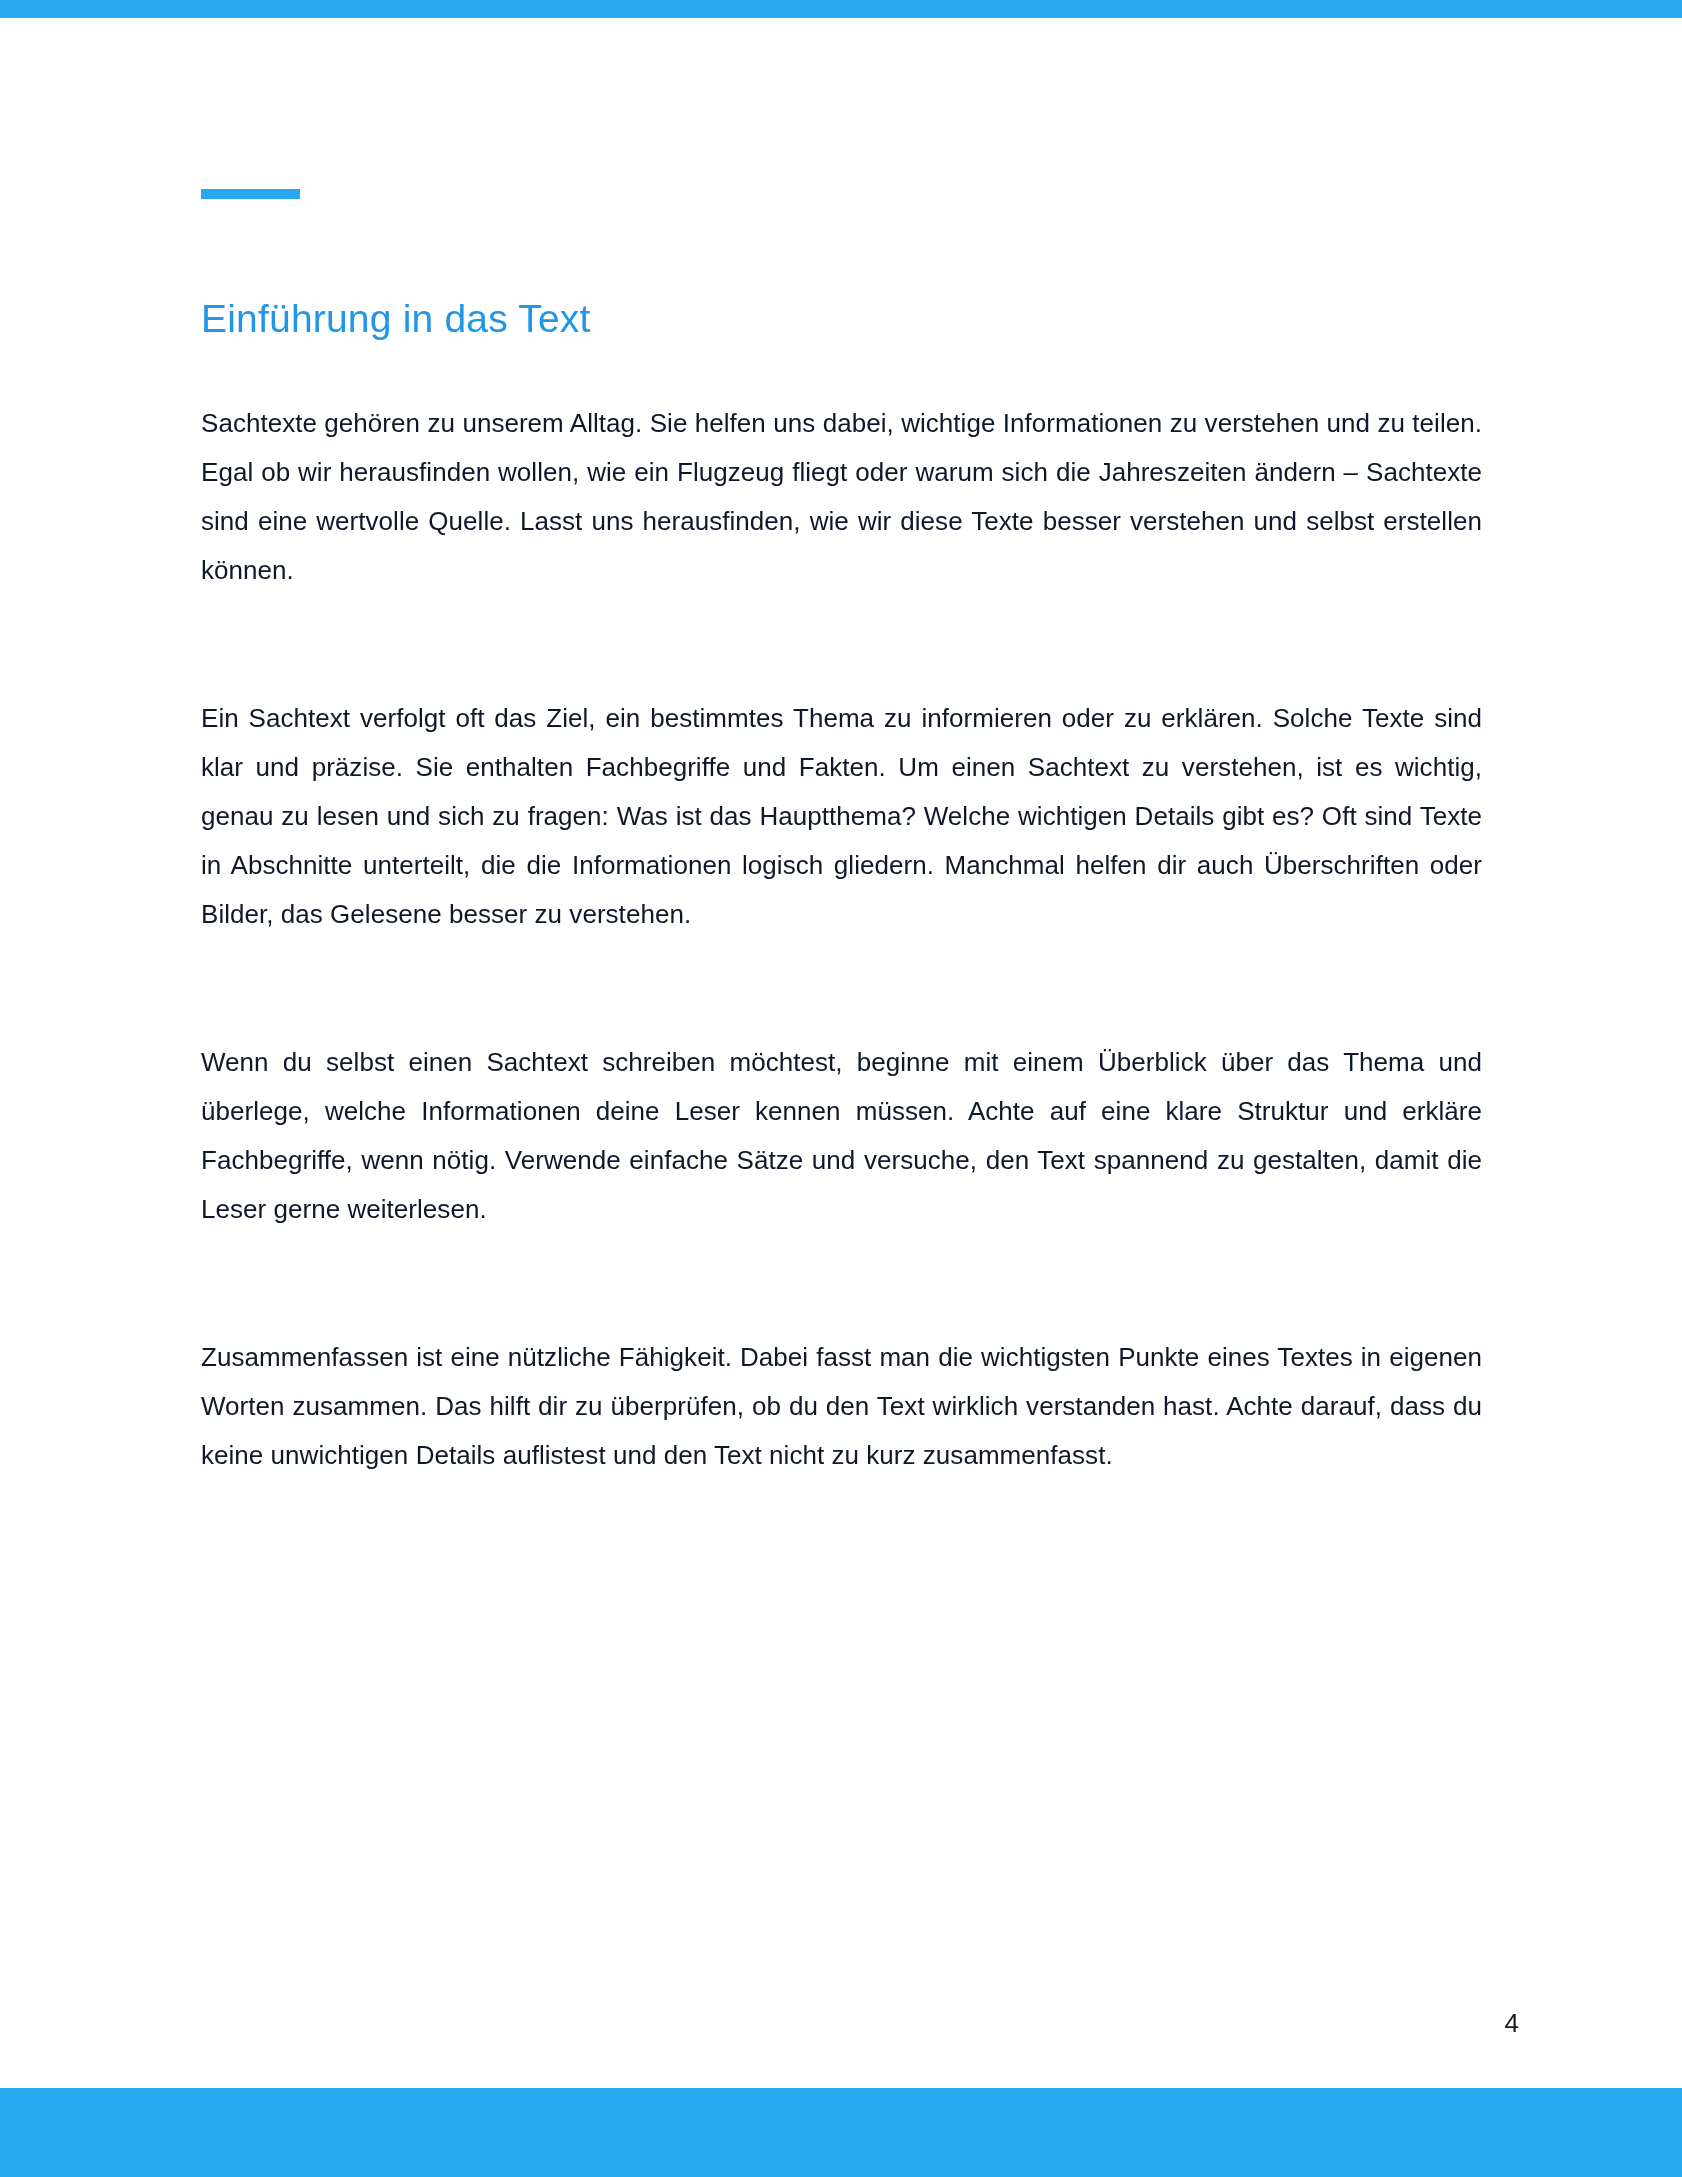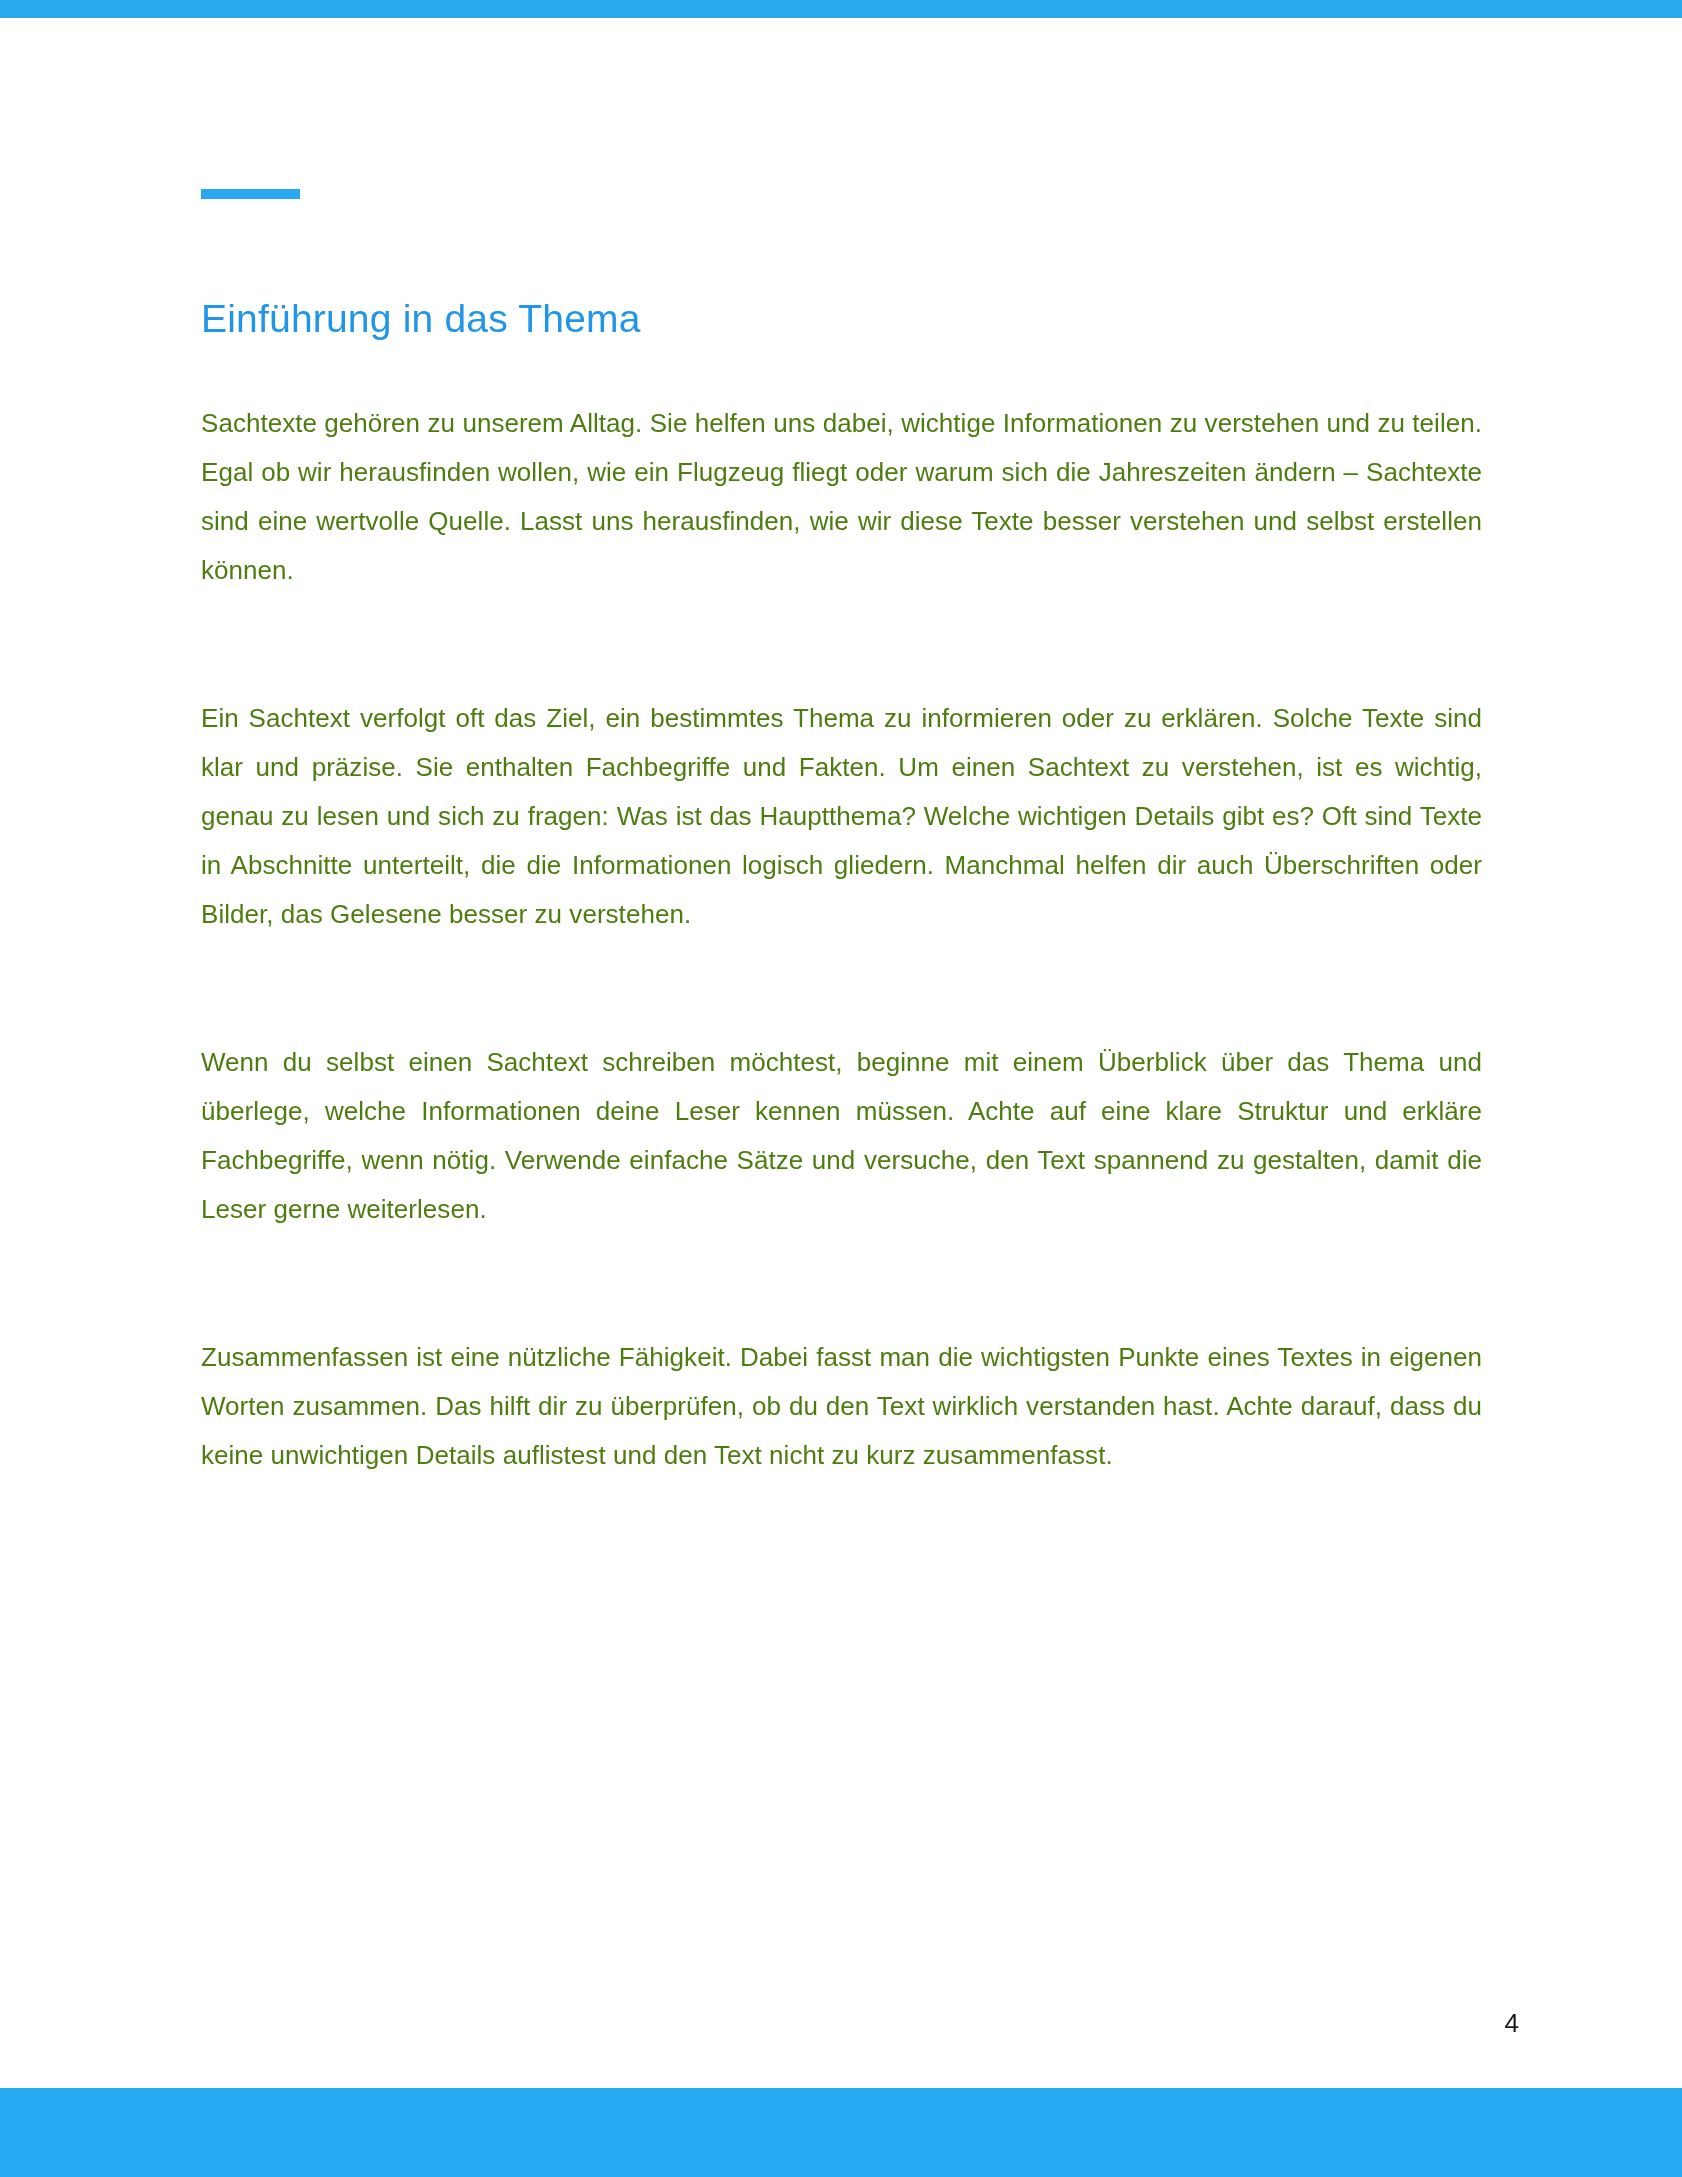--- a/index.html
+++ b/index.html
@@ -69,21 +69,21 @@
     left: 201px;
     top: 399px;
     width: 1281px;
   }
 
   .body-copy p {
     margin: 0 0 99px 0;
     font-size: 26px;
     line-height: 49px;
     font-weight: 400;
-    color: #4d7c0f;
+    color: #0f172a;
     text-align: justify;
     text-justify: inter-word;
     letter-spacing: 0.04px;
     hyphens: none;
   }
   .body-copy p:last-child {
     margin-bottom: 0;
   }
 
   .page-number {
@@ -99,21 +99,21 @@
 </style>
 </head>
 <body>
 
 <div class="page">
 
   <div class="bar-top"></div>
 
   <div class="accent-rule"></div>
 
-  <h1 class="page-title">Einführung in das Thema</h1>
+  <h1 class="page-title">Einführung in das Text</h1>
 
   <div class="body-copy">
     <p>Sachtexte gehören zu unserem Alltag. Sie helfen uns dabei, wichtige Informationen zu verstehen und zu teilen. Egal ob wir herausfinden wollen, wie ein Flugzeug fliegt oder warum sich die Jahreszeiten ändern – Sachtexte sind eine wertvolle Quelle. Lasst uns herausfinden, wie wir diese Texte besser verstehen und selbst erstellen können.</p>
     <p>Ein Sachtext verfolgt oft das Ziel, ein bestimmtes Thema zu informieren oder zu erklären. Solche Texte sind klar und präzise. Sie enthalten Fachbegriffe und Fakten. Um einen Sachtext zu verstehen, ist es wichtig, genau zu lesen und sich zu fragen: Was ist das Hauptthema? Welche wichtigen Details gibt es? Oft sind Texte in Abschnitte unterteilt, die die Informationen logisch gliedern. Manchmal helfen dir auch Überschriften oder Bilder, das Gelesene besser zu verstehen.</p>
     <p>Wenn du selbst einen Sachtext schreiben möchtest, beginne mit einem Überblick über das Thema und überlege, welche Informationen deine Leser kennen müssen. Achte auf eine klare Struktur und erkläre Fachbegriffe, wenn nötig. Verwende einfache Sätze und versuche, den Text spannend zu gestalten, damit die Leser gerne weiterlesen.</p>
     <p>Zusammenfassen ist eine nützliche Fähigkeit. Dabei fasst man die wichtigsten Punkte eines Textes in eigenen Worten zusammen. Das hilft dir zu überprüfen, ob du den Text wirklich verstanden hast. Achte darauf, dass du keine unwichtigen Details auflistest und den Text nicht zu kurz zusammenfasst.</p>
   </div>
 
   <div class="page-number">4</div>
 

